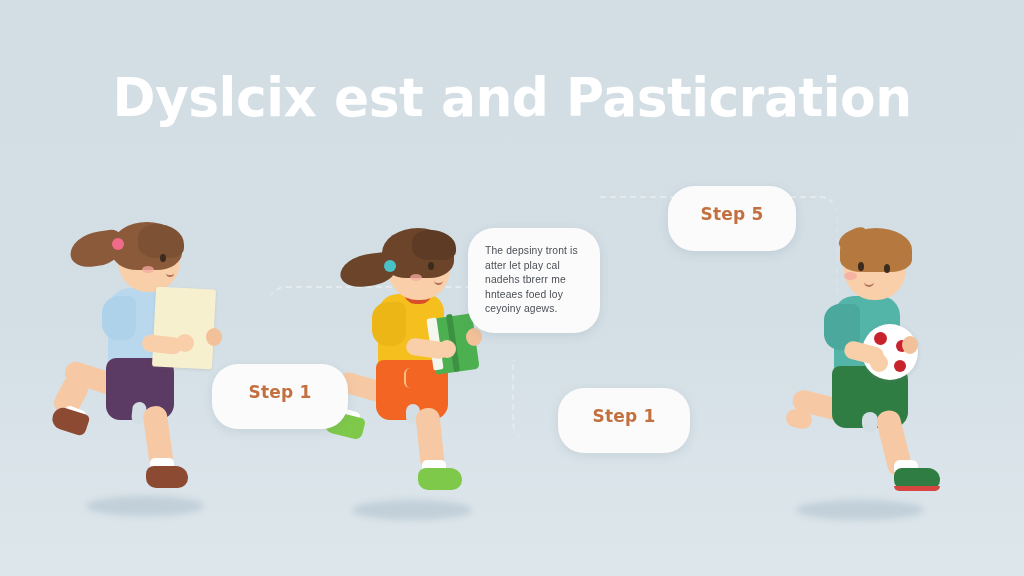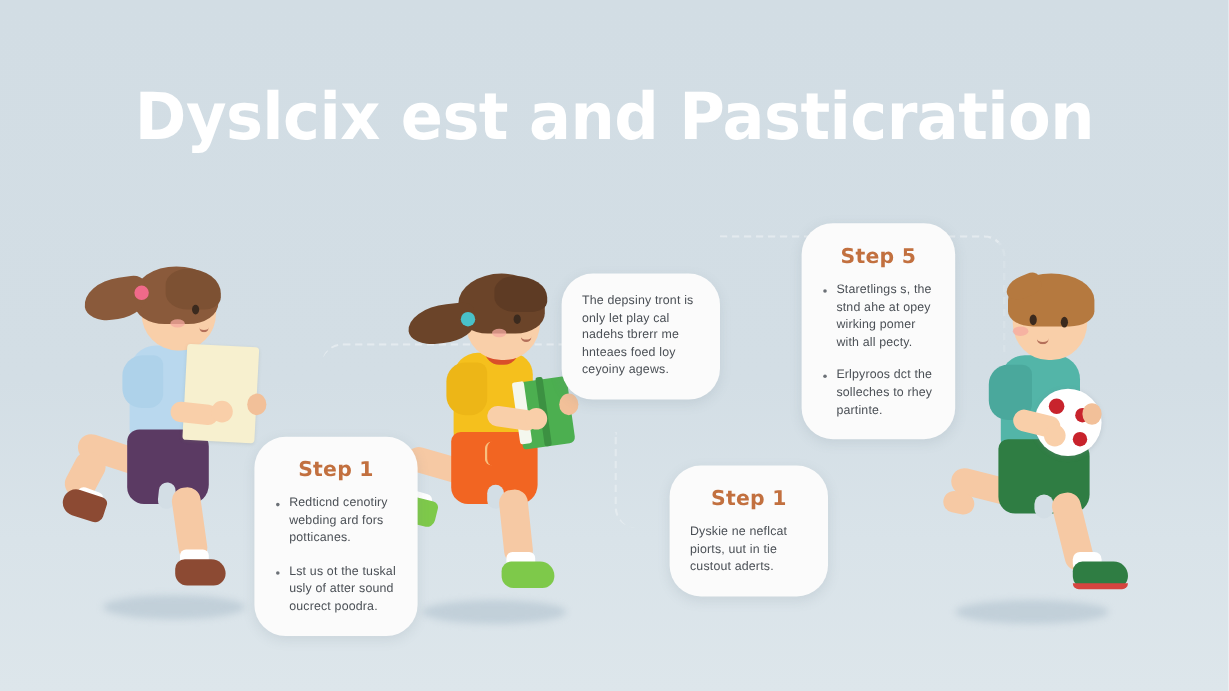--- a/index.html
+++ b/index.html
@@ -231,36 +231,27 @@
     <div class="part" style="left:76px; top:130px; width:14px; height:14px; background:#c8232c; border-radius:50%;"></div>
     <div class="part" style="left:98px; top:136px; width:12px; height:12px; background:#c8232c; border-radius:50%;"></div>
 
     <div class="part limb" style="left:48px; top:120px; width:40px; height:18px; background:#f9cfa9; border-radius:9px; transform:rotate(14deg);"></div>
     <div class="part" style="left:74px; top:130px; width:18px; height:18px; background:#f9cfa9; border-radius:50%;"></div>
     <div class="part" style="left:106px; top:112px; width:16px; height:18px; background:#f2c099; border-radius:50%;"></div>
   </div>
 
   <div class="card" id="card-step1">
     <div class="card-title">Step 1</div>
-    <ul class="bullets">
-      <li>Redticnd cenotiry webding ard fors potticanes.</li>
-      <li>Lst us ot the tuskal usly of atter sound oucrect poodra.</li>
-    </ul>
   </div>
 
   <div class="card" id="card-note">
-    <div class="plain-text">The depsiny tront is only let play cal nadehs tbrerr me hnteaes foed loy ceyoiny agews.</div>
+    <div class="plain-text">The depsiny tront is atter let play cal nadehs tbrerr me hnteaes foed loy ceyoiny agews.</div>
   </div>
 
   <div class="card" id="card-step1b">
     <div class="card-title">Step 1</div>
-    <div class="plain-text">Dyskie ne neflcat piorts, uut in tie custout aderts.</div>
   </div>
 
   <div class="card" id="card-step2">
     <div class="card-title">Step 5</div>
-    <ul class="bullets">
-      <li>Staretlings s, the stnd ahe at opey wirking pomer with all pecty.</li>
-      <li>Erlpyroos dct the solleches to rhey partinte.</li>
-    </ul>
   </div>
 
 </div>
 
 </body></html>

